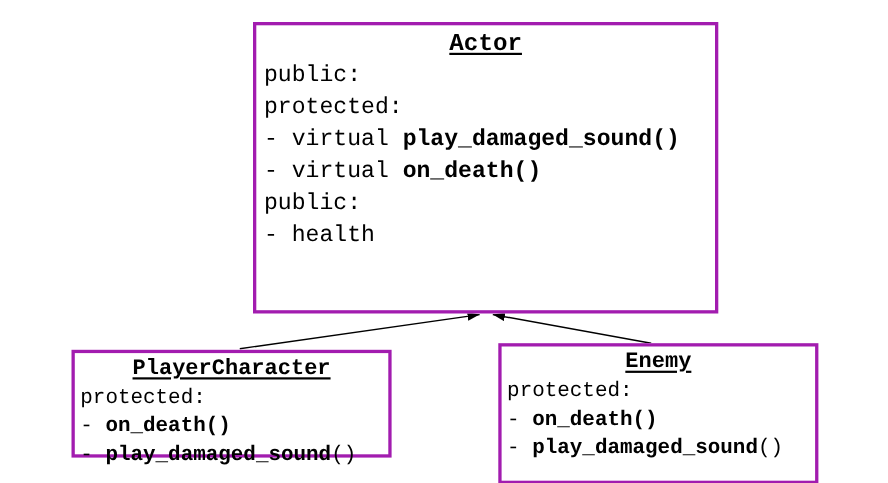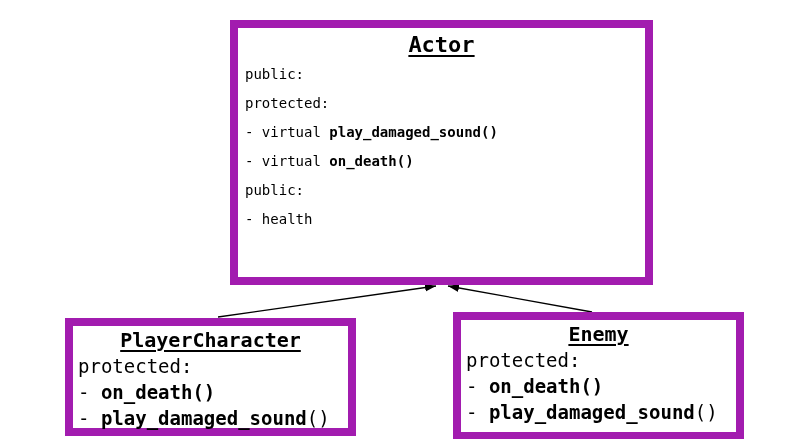--- a/index.html
+++ b/index.html
@@ -11,23 +11,24 @@
     position: relative;
     width: 807px;
     height: 439px;
     background: #ffffff;
     font-family: "DejaVu Sans Mono", "Liberation Mono", monospace;
     color: #000000;
     overflow: hidden;
   }
   .class-box {
     position: absolute;
-    border: 8px solid #a21caf;
+    border: 3px solid #a21caf;
     background: #ffffff;
     box-sizing: border-box;
+    font-family: Liberation Mono, monospace;
   }
   .class-title {
     font-weight: bold;
     text-align: center;
     text-decoration: underline;
     text-decoration-thickness: 2px;
     text-underline-offset: 3px;
   }
   .member-line { white-space: pre; }
   .member-line .bold { font-weight: bold; }
@@ -37,38 +38,38 @@
     left: 230px; top: 20px;
     width: 423px; height: 265px;
     padding: 2px 0 0 7px;
   }
   #box-actor .class-title {
     font-size: 22px;
     line-height: 30px;
     margin-right: 7px;
   }
   #box-actor .member-line {
-    font-size: 14px;
+    font-size: 21px;
     line-height: 29px;
   }
 
   
   .child-box { padding: 2px 0 0 5px; }
   .child-box .class-title {
     font-size: 20px;
     line-height: 25px;
     margin-right: 5px;
   }
   .child-box .member-line {
     font-size: 19px;
     line-height: 26px;
   }
   #box-player {
     left: 65px; top: 318px;
-    width: 291px; height: 118px;
+    width: 291px; height: 98px;
   }
   #box-enemy {
     left: 453px; top: 312px;
     width: 291px; height: 128px;
   }
 
   #connector-layer {
     position: absolute;
     left: 0; top: 0;
     width: 807px; height: 439px;

